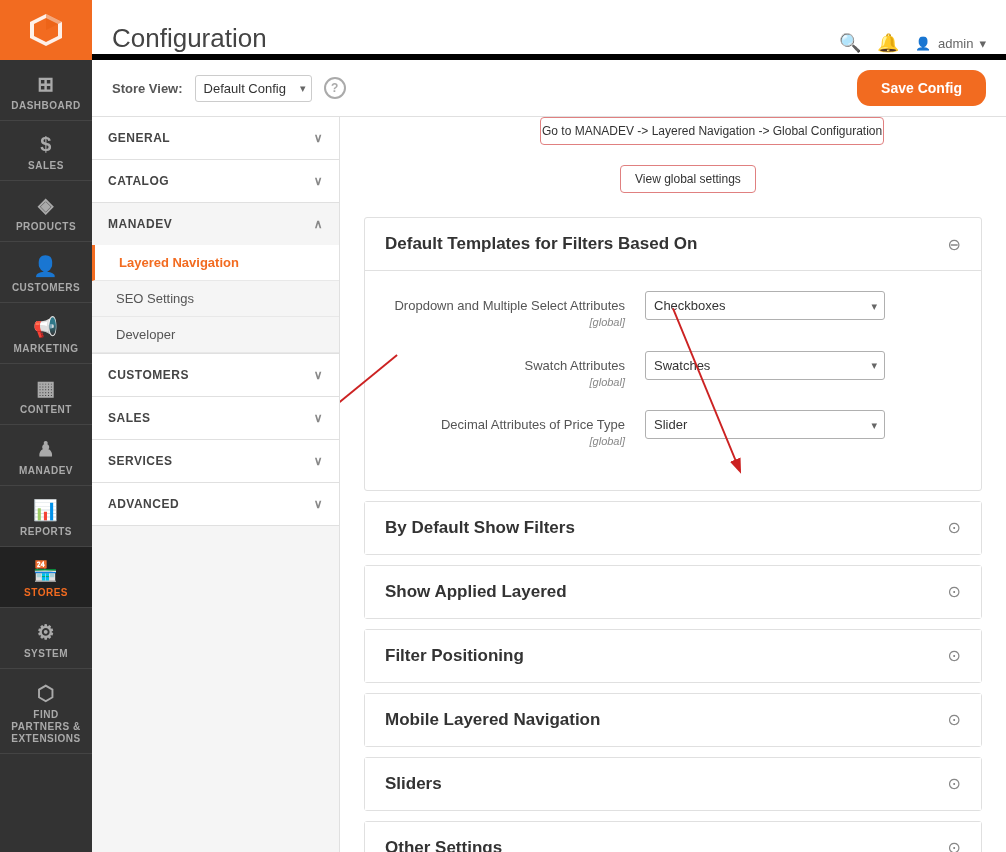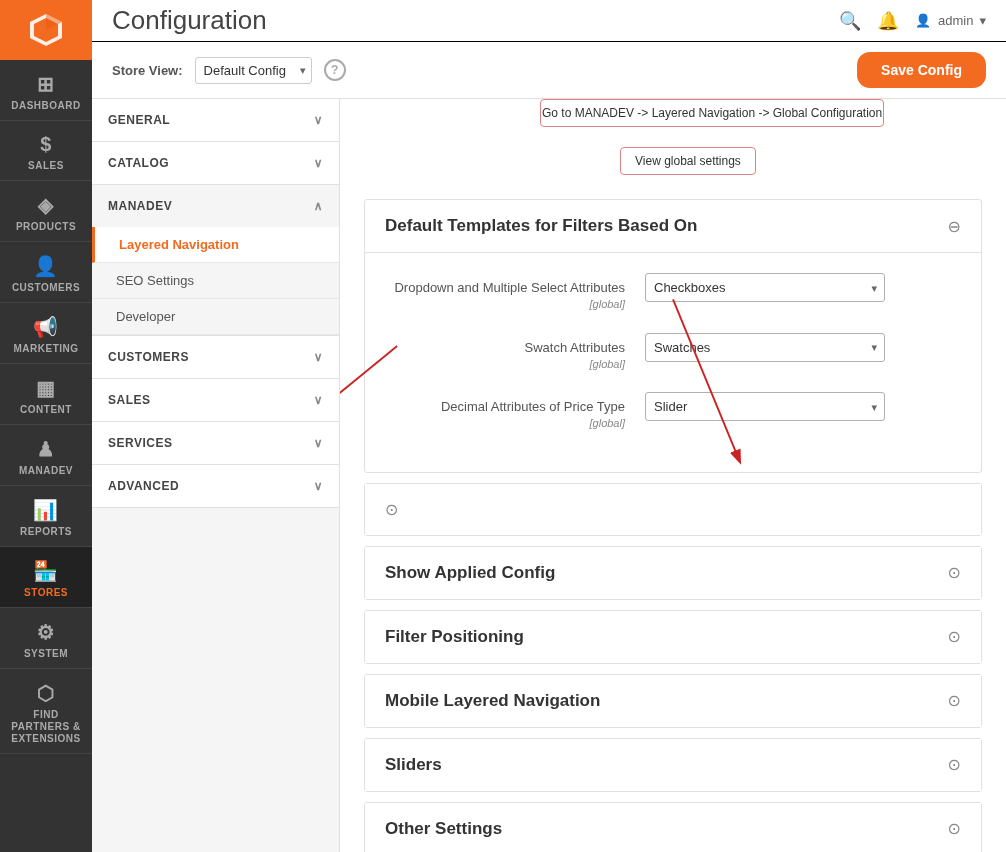--- a/index.html
+++ b/index.html
@@ -47,25 +47,25 @@
     .main {
       flex: 1;
       display: flex;
       flex-direction: column;
       overflow: hidden;
     }
 
     
     .top-header {
       background: #fff;
-      height: 42px;
-      display: flex;
-      align-items: center;
+      height: 60px;
+      display: flex;
+      align-items: flex-end;
       padding: 0 20px;
-      border-bottom: 1px solid #000000;
+      border-bottom: 6px solid #000000;
       justify-content: space-between;
     }
     .page-title {
       font-size: 26px;
       font-weight: 300;
       color: #444;
     }
     .header-actions {
       display: flex;
       align-items: center;
@@ -498,26 +498,27 @@
             <div class="field-row">
               <div class="field-label">Decimal Attributes of Price Type<span class="global-badge">[global]</span></div>
               <div class="field-control"><div class="field-select-wrapper"><select class="field-select"><option>Slider</option><option>From-To</option><option>Dropdowns</option></select></div></div>
             </div>
           </div>
       </div>
 
       <div id="collapsible-sections">
           <div class="section-block">
             <div class="section-block-header">
+              <span class="section-block-title">By Default Show Filters</span>
               <span class="section-block-icon">⊙</span>
             </div>
           </div>
           <div class="section-block">
             <div class="section-block-header">
-              <span class="section-block-title">Show Applied Config</span>
+              <span class="section-block-title">Show Applied Layered</span>
               <span class="section-block-icon">⊙</span>
             </div>
           </div>
           <div class="section-block">
             <div class="section-block-header">
               <span class="section-block-title">Filter Positioning</span>
               <span class="section-block-icon">⊙</span>
             </div>
           </div>
           <div class="section-block">

